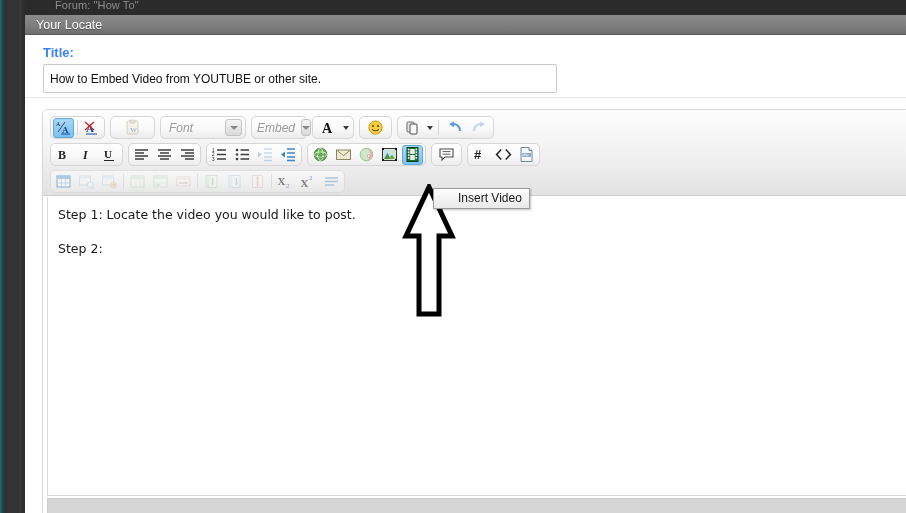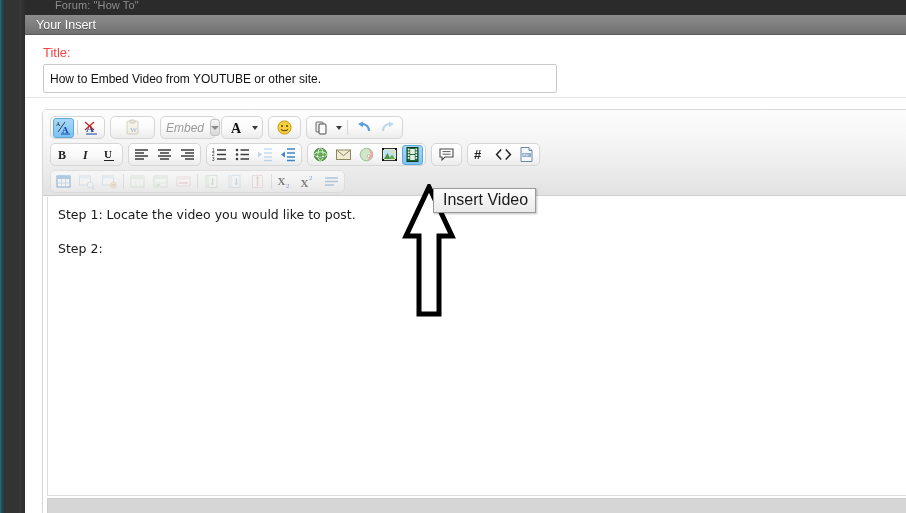--- a/index.html
+++ b/index.html
@@ -53,21 +53,21 @@
 
   
   #panel-body{
     position:absolute; left:25px; top:35px; right:0; bottom:0;
     background:#ffffff;
   }
 
   
   #title-label{
     position:absolute; left:18px; top:10px;
-    font-size:13px; color:#ef4444; font-weight:normal;
+    font-size:13px; color:#3b82f6; font-weight:bold;
   }
   #title-input{
     position:absolute; left:18px; top:29px; width:514px; height:29px;
     border:1px solid #c9c9c9; border-radius:2px;
     background:#fff; color:#111; font-size:12px;
     font-family:"Liberation Sans", sans-serif;
     padding:0 6px; outline:none;
   }
 
   #hr-sep{
@@ -162,22 +162,22 @@
     position:absolute; left:4px; right:4px; bottom:3px; height:27px;
     background:#d6d6d6;
     border:1px solid #cccccc;
   }
 
   
   #tooltip{
     position:absolute; left:433px; top:188px;
     background:linear-gradient(to bottom,#fdfdfd,#eaeaea);
     border:1px solid #9a9a9a;
-    padding:2px 7px 3px 9px;
-    font-size:16px; color:#1a1a1a;
+    padding:2px 7px 3px 24px;
+    font-size:12px; color:#1a1a1a;
     font-family:"Liberation Sans", sans-serif;
     white-space:nowrap;
     z-index:60;
     box-shadow:1px 1px 2px rgba(0,0,0,.25);
   }
 
   
   #arrow-annotation{
     position:absolute; left:400px; top:184px;
     width:60px; height:134px; z-index:55;
@@ -193,21 +193,21 @@
 <div id="left-gutter">
   <div class="teal-edge"></div>
   <div class="inner-edge"></div>
 </div>
 
 <div id="page-topstrip">
   <div id="forum-breadcrumb">Forum: "How To"</div>
 </div>
 
 <div id="panel-header">
-  <div class="ttl">Your Insert</div>
+  <div class="ttl">Your Locate</div>
 </div>
 
 <div id="panel-body">
 
   <div id="title-label">Title:</div>
   <input id="title-input" type="text" value="How to Embed Video from YOUTUBE or other site." style="">
   <div id="hr-sep"></div>
 
   <div id="editor-frame">
 
@@ -238,20 +238,28 @@
         <div class="grp" style="padding:0 10px;">
           <div class="btn dim">
             <svg class="ico" viewBox="0 0 17 17">
               <rect x="3" y="2" width="11" height="13" rx="1" fill="#efe6cf" stroke="#9a8f74"></rect>
               <rect x="6" y="1" width="5" height="3" rx="1" fill="#c9bd9c" stroke="#8a7f64"></rect>
               <text x="6" y="13" font-size="7" fill="#2b5ea8" font-family="serif" font-weight="bold">W</text>
             </svg>
           </div>
         </div>
 
+        <div class="grp" style="width:86px;">
+          <div class="field" style="width:100%;">
+            <span class="cap">Font</span>
+            <span class="caret-box">
+                <span class="caret"></span>
+              </span>
+          </div>
+        </div>
 
         <div class="grp" style="width:56px;">
           <div class="field" style="width:100%;padding-left:4px;">
             <span class="cap">Embed</span>
             <span class="caret-box">
                 <span class="caret"></span>
               </span>
           </div>
         </div>
 

